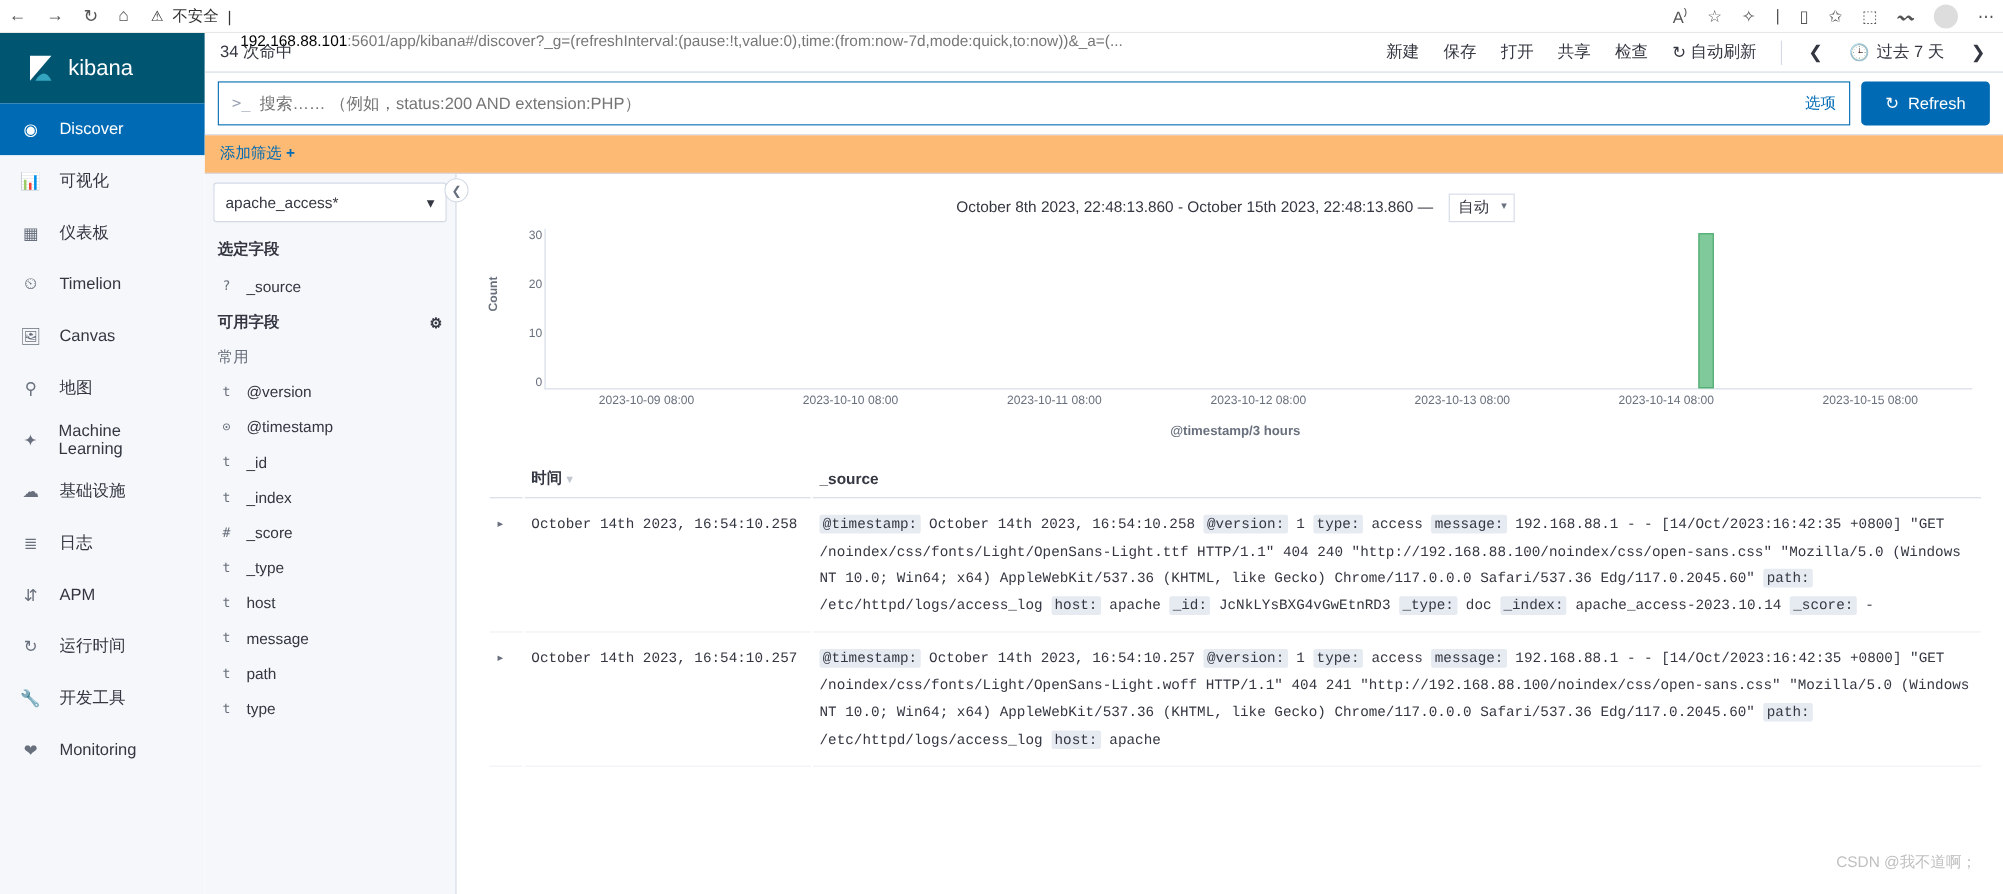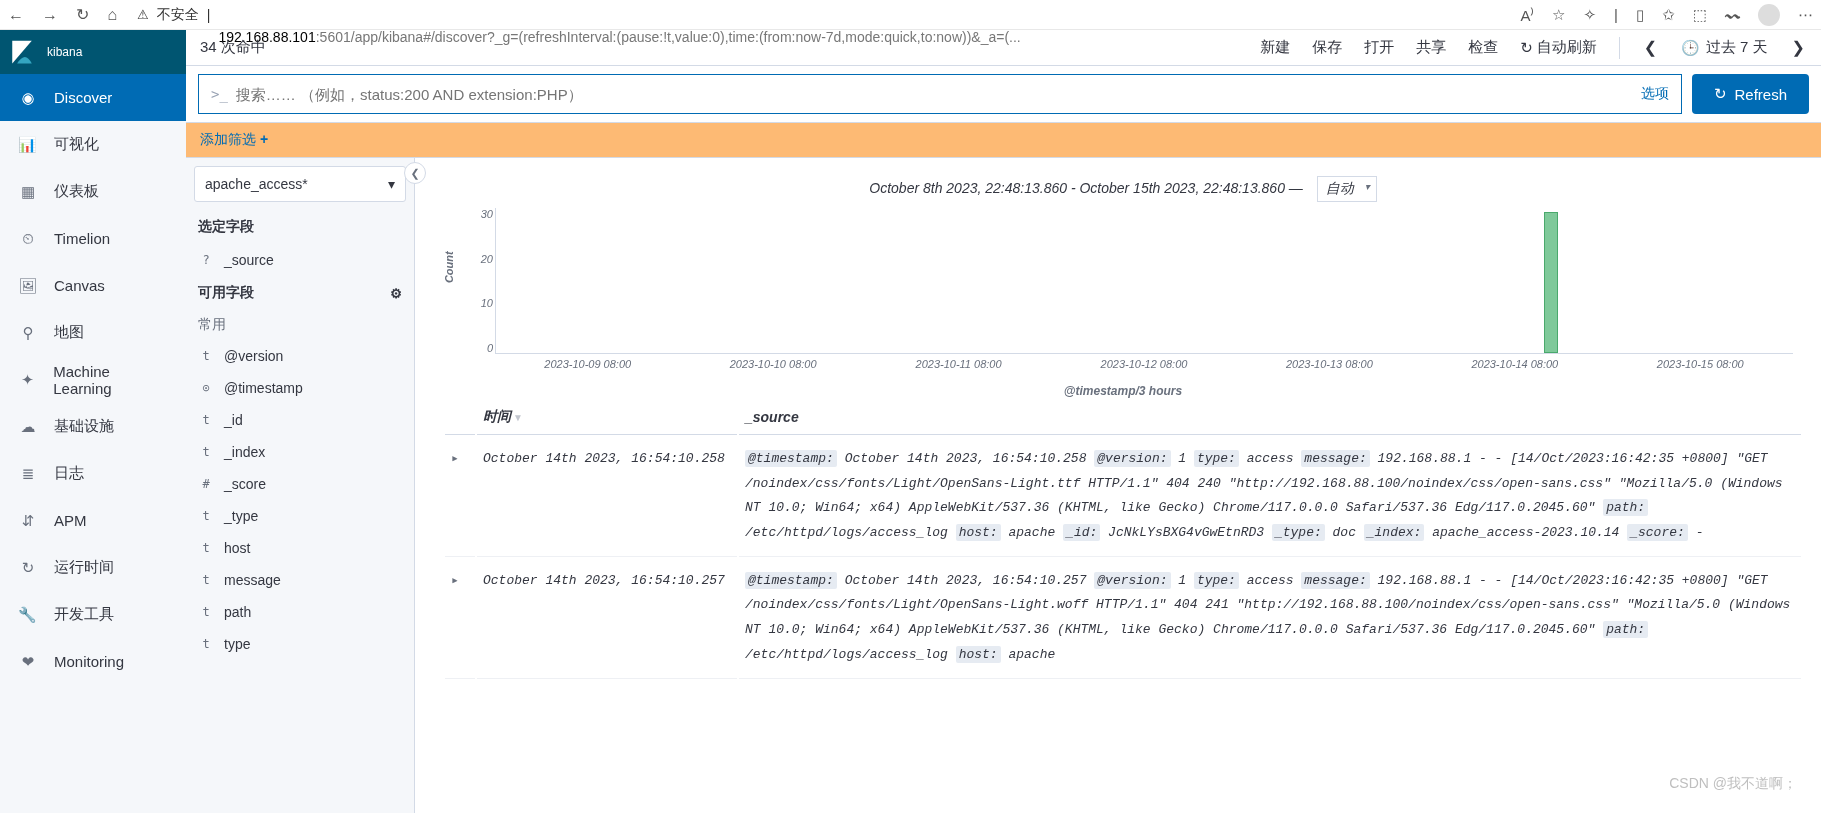--- a/index.html
+++ b/index.html
@@ -14,21 +14,21 @@
 .browser-bar .url-text { white-space: nowrap; overflow: hidden; text-overflow: ellipsis; margin-top: 44px; }
 .browser-bar .url-text .host { color: #000; }
 .browser-bar .url-text .path { color: #777; }
 .browser-bar .right-icons { display: flex; gap: 18px; align-items: center; font-size: 15px; }
 .browser-bar .avatar-circle { width: 22px; height: 22px; border-radius: 50%; background: #ddd; }
 
 .app { display: flex; height: calc(100% - 30px); }
 
 
 .left-nav { width: 186px; background: #f5f7fa; display: flex; flex-direction: column; font-size: 15px; }
-.brand { height: 44px; background: #005571; color: #fff; display: flex; align-items: center; padding: 0 9px; gap: 12px; font-size: 12px; }
+.brand { height: 64px; background: #005571; color: #fff; display: flex; align-items: center; padding: 0 24px; gap: 12px; font-size: 20px; }
 .brand .klogo { width: 26px; height: 26px; display: inline-flex; }
 .nav-item { height: 47px; display: flex; align-items: center; padding: 0 18px; gap: 16px; color: #343741; cursor: pointer; }
 .nav-item .nicon { width: 20px; display: inline-flex; justify-content: center; color: #69707d; }
 .nav-item.active { background: #006bb4; color: #fff; }
 .nav-item.active .nicon { color: #fff; }
 
 
 .main { flex: 1; display: flex; flex-direction: column; overflow: hidden; }
 .top-toolbar { height: 36px; border-bottom: 1px solid #d3dae6; display: flex; align-items: center; padding: 0 14px; }
 .hit-count { font-size: 15px; }
@@ -59,33 +59,33 @@
 .field-sub { padding: 6px 12px; color: #69707d; font-weight: 400; }
 .field-item { display: flex; align-items: center; gap: 10px; padding: 8px 12px; cursor: pointer; }
 .ftype { width: 16px; text-align: center; color: #69707d; font-family: monospace; font-size: 12px; }
 .fname { color: #343741; }
 
 
 .collapse-dot { position: relative; }
 .collapse-dot .circ { position: absolute; left: -11px; top: 4px; width: 22px; height: 22px; border: 1px solid #d3dae6; border-radius: 50%; background: #fff; display: flex; align-items: center; justify-content: center; font-size: 11px; color: #69707d; cursor: pointer; }
 
 
-.results { flex: 1; overflow: auto; padding: 8px 18px 18px 28px; font-style: italic; }
+.results { flex: 1; overflow: auto; padding: 8px 18px 18px 28px; }
 .histo-header { text-align: center; padding: 10px 0 6px; font-size: 14px; }
 .histo-header .sel { display: inline-block; border: 1px solid #d3dae6; padding: 3px 22px 3px 8px; margin-left: 10px; position: relative; }
 .histo-header .sel::after { content: "▾"; position: absolute; right: 6px; top: 4px; font-size: 10px; color: #69707d; }
 
 .histo { position: relative; height: 170px; margin: 0 10px 6px 52px; }
 .ylabel { position: absolute; left: -46px; top: 50%; transform: rotate(-90deg) translateX(50%); transform-origin: left; font-size: 11px; color: #69707d; font-weight: 700; }
 .yticks { position: absolute; left: -26px; top: 0; bottom: 24px; width: 24px; display: flex; flex-direction: column; justify-content: space-between; font-size: 11px; color: #69707d; text-align: right; }
 .plot { position: absolute; left: 0; right: 0; top: 0; bottom: 24px; border-bottom: 1px solid #d3dae6; border-left: 1px solid #d3dae6; }
 .bar { position: absolute; bottom: 0; background: #7fc99a; border: 1px solid #4aa96c; }
 .xticks { position: absolute; left: 0; right: 0; bottom: 0; height: 20px; display: flex; justify-content: space-between; font-size: 11px; color: #69707d; }
 .xticks span { flex: 1; text-align: center; }
-.xlabel { text-align: center; font-size: 12px; color: #69707d; font-weight: 700; }
+.xlabel { text-align: center; font-size: 12px; color: #69707d; font-weight: 700; margin-bottom: 18px; }
 
 .doc-table { width: 100%; font-size: 14px; }
 .doc-table th { text-align: left; padding: 8px 6px; border-bottom: 1px solid #d3dae6; font-weight: 700; }
 .doc-table th.time-col { width: 260px; }
 .doc-table th .sort-icon { color: #c3c7cf; font-size: 10px; margin-left: 2px; }
 .doc-row td { vertical-align: top; padding: 10px 6px; border-bottom: 1px solid #eef0f4; font-family: "Courier New", monospace; font-size: 13px; line-height: 1.9; }
 .doc-row .expand { width: 20px; color: #69707d; cursor: pointer; }
 .doc-row .time-cell { white-space: nowrap; }
 .src-tag { background: #e6ebf2; padding: 1px 3px; border-radius: 2px; }
 .watermark { position: fixed; right: 24px; bottom: 20px; color: #bfbfbf; font-size: 14px; pointer-events: none; }

